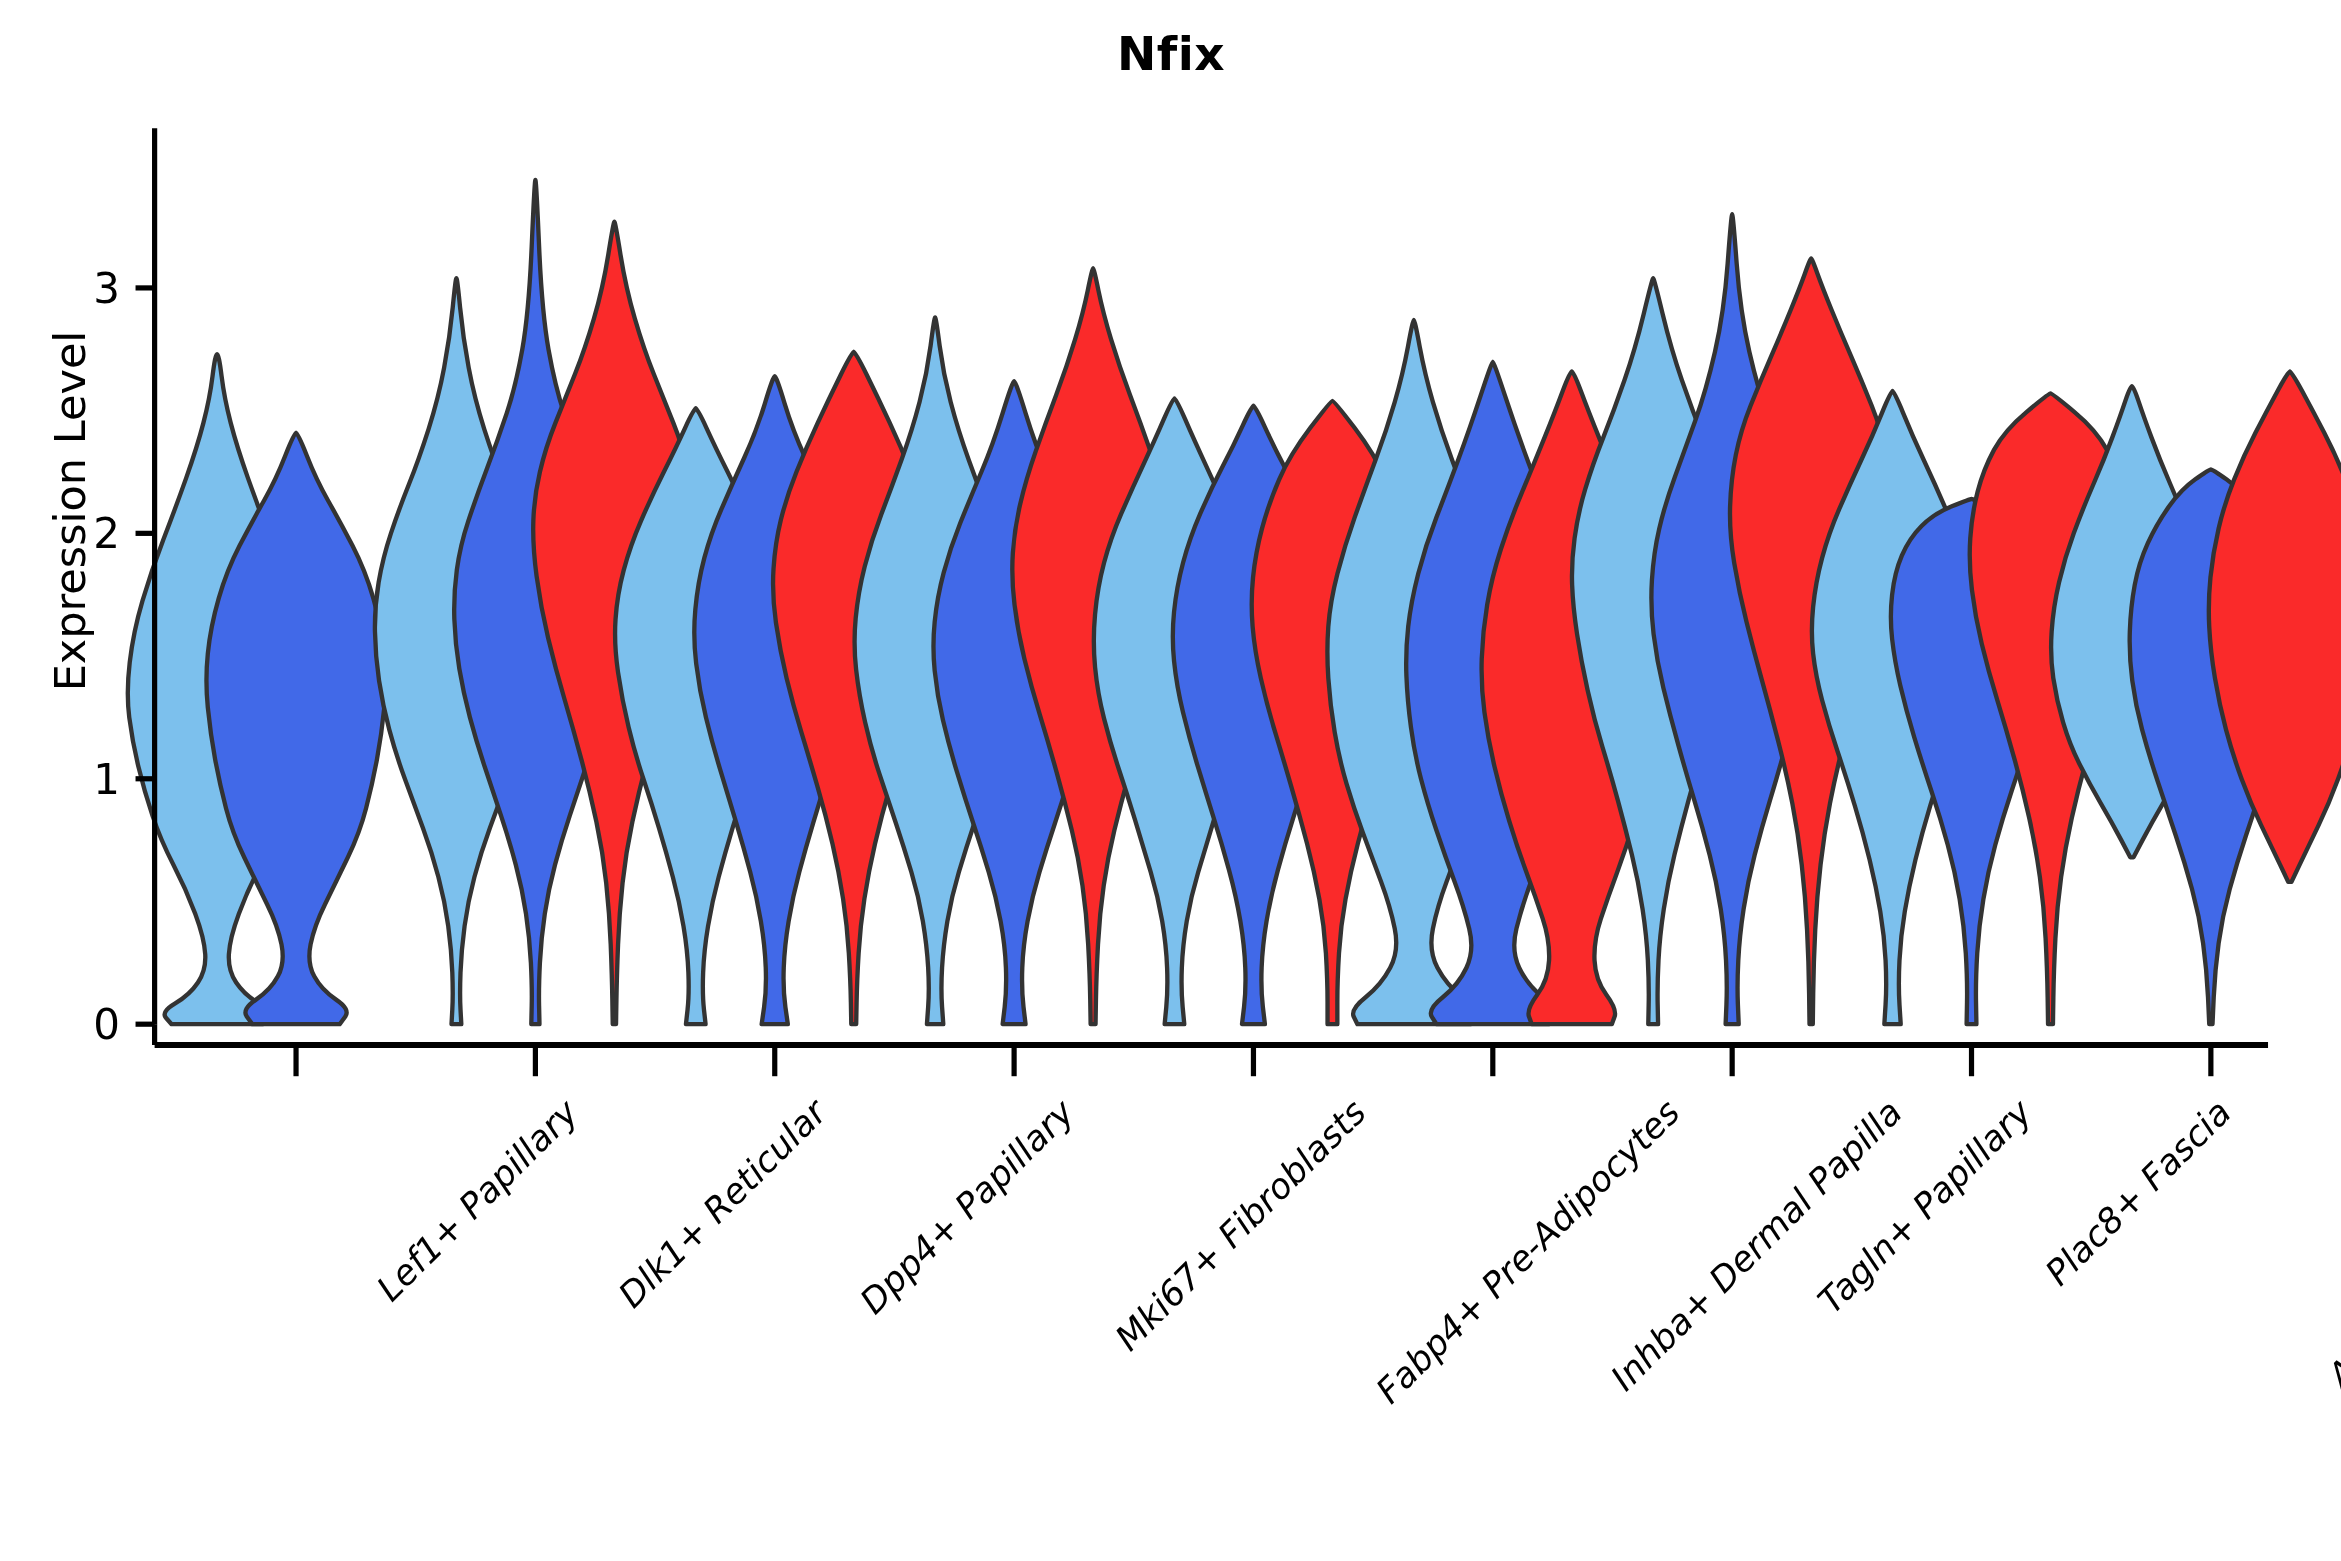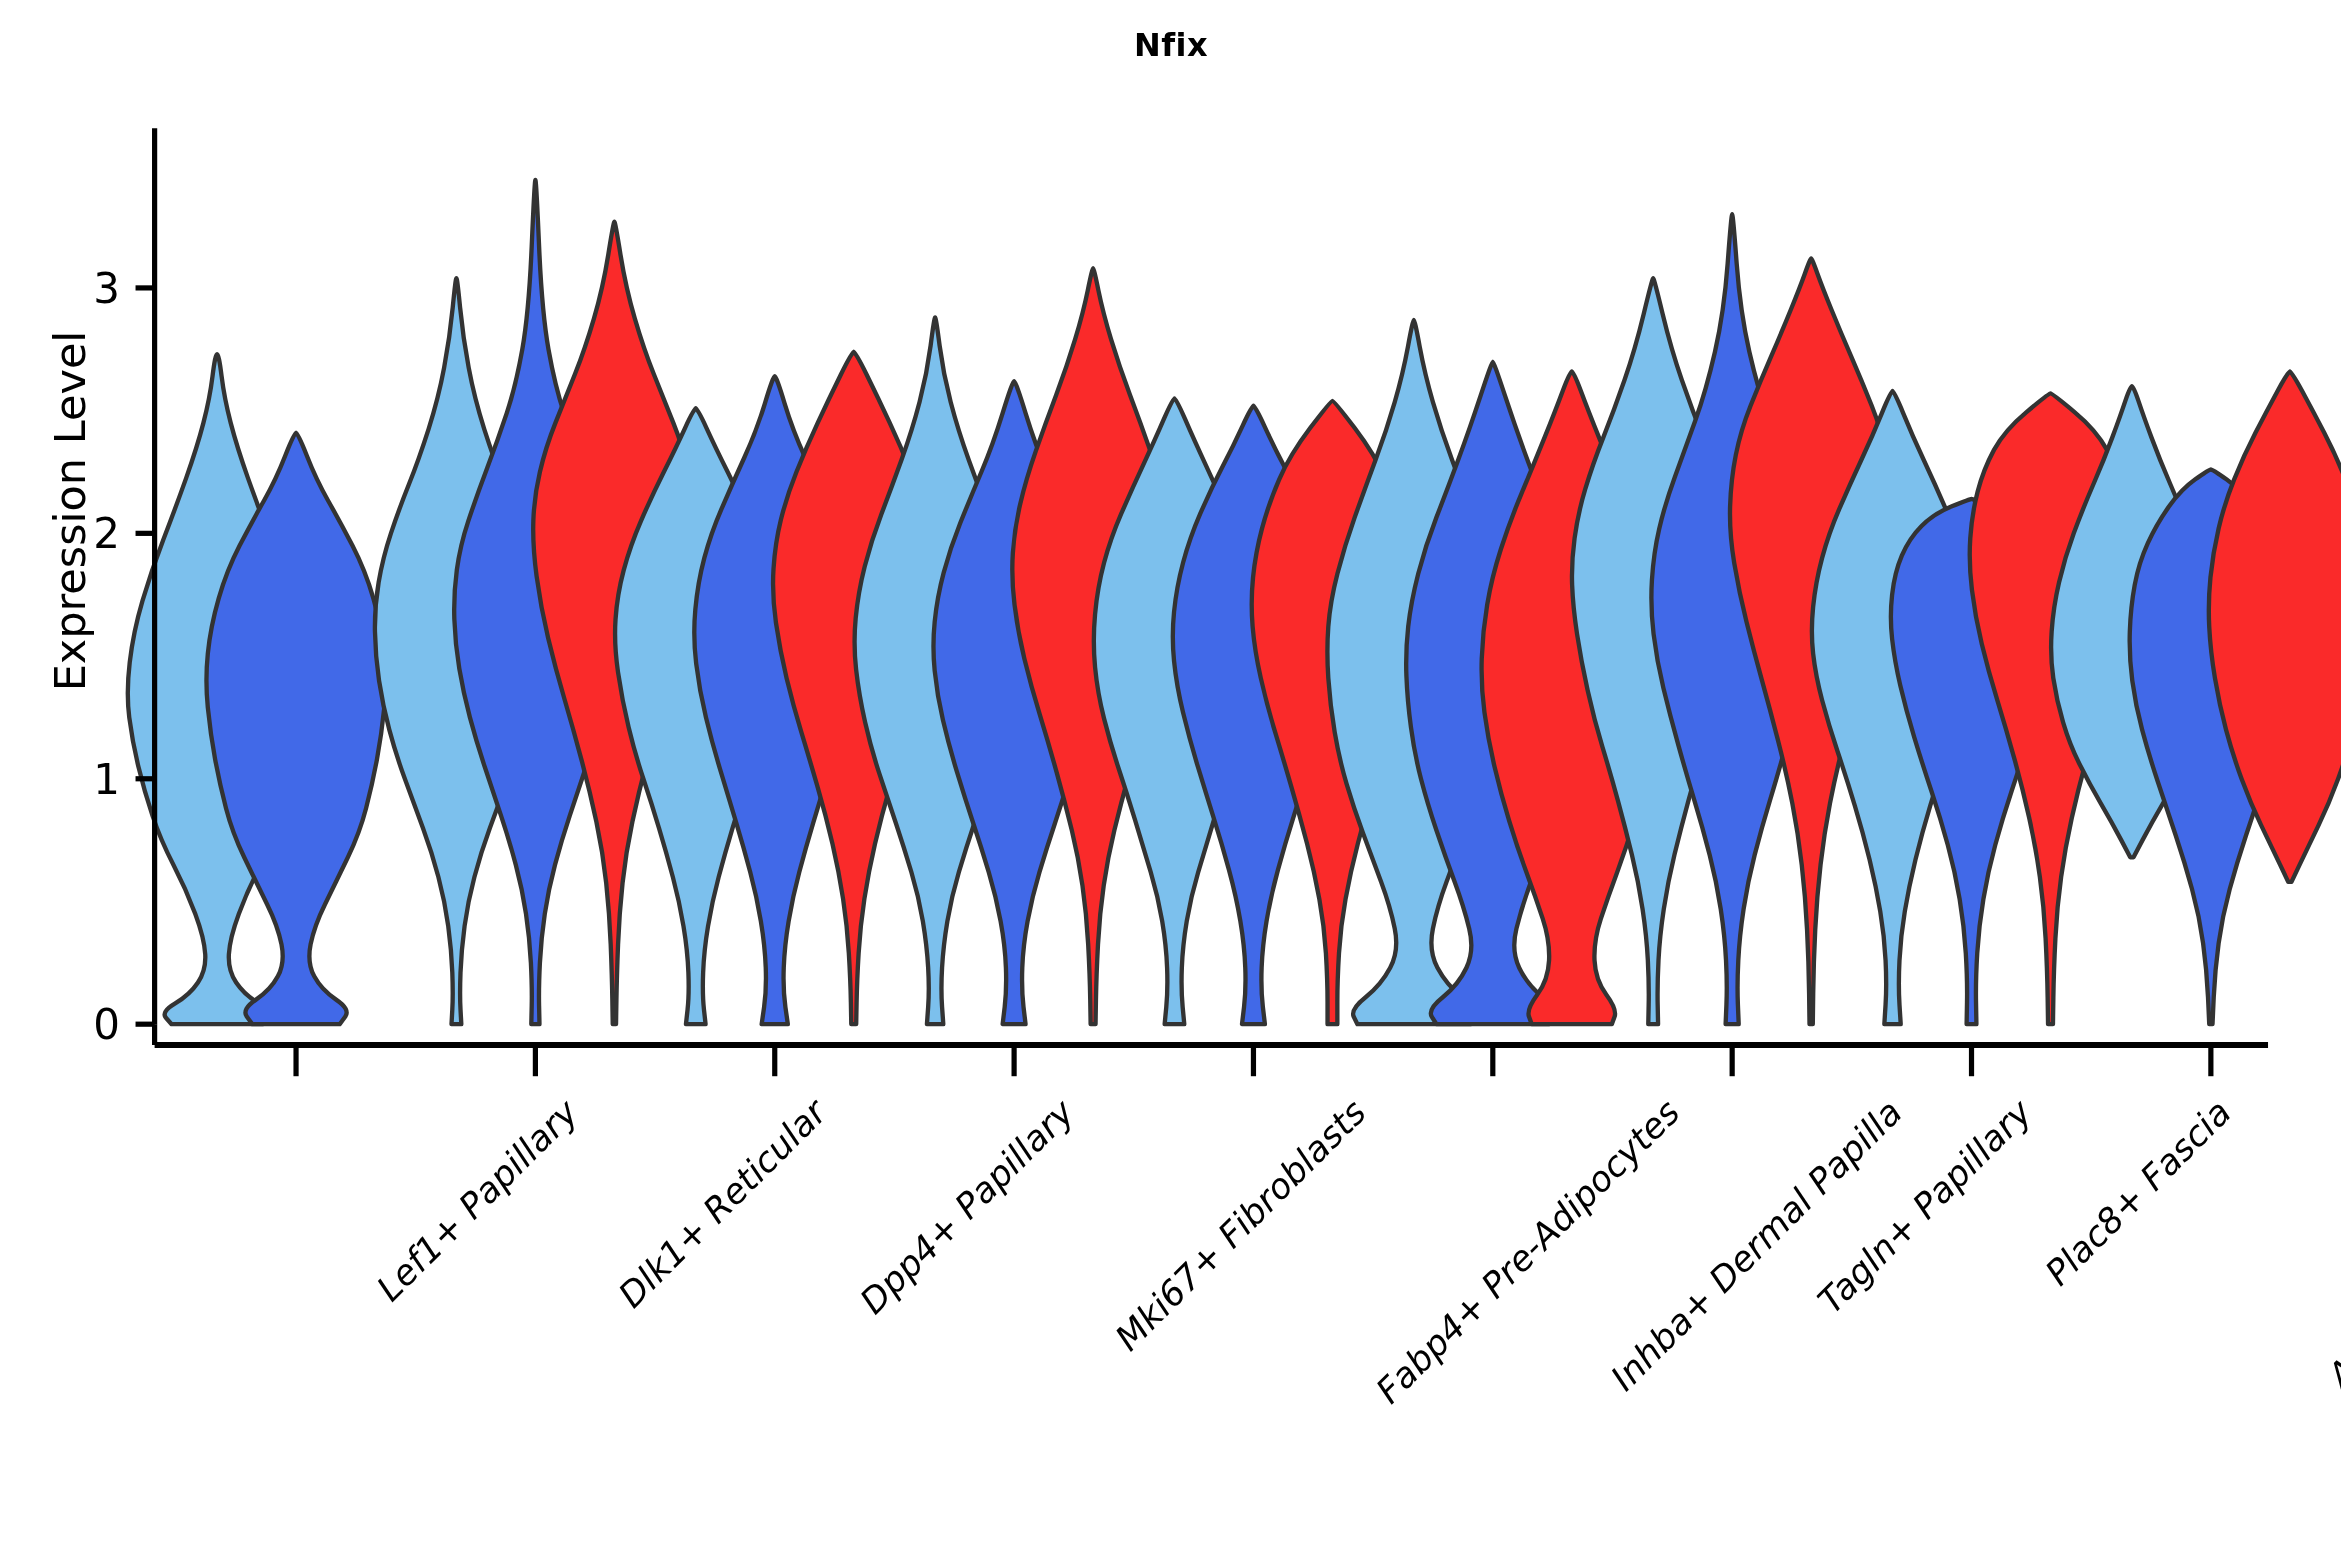--- a/index.html
+++ b/index.html
@@ -18,21 +18,21 @@
     width: 2342px;
     height: 1561px;
     background: #ffffff;
   }
   #plot-title {
     position: absolute;
     left: 0;
     top: 26px;
     width: 2342px;
     text-align: center;
-    font-size: 32px;
+    font-size: 47px;
     font-weight: bold;
     color: #000000;
     letter-spacing: 0.4px;
   }
   #ylabel {
     position: absolute;
     left: -234px;
     top: 486px;
     width: 607px;
     text-align: center;

